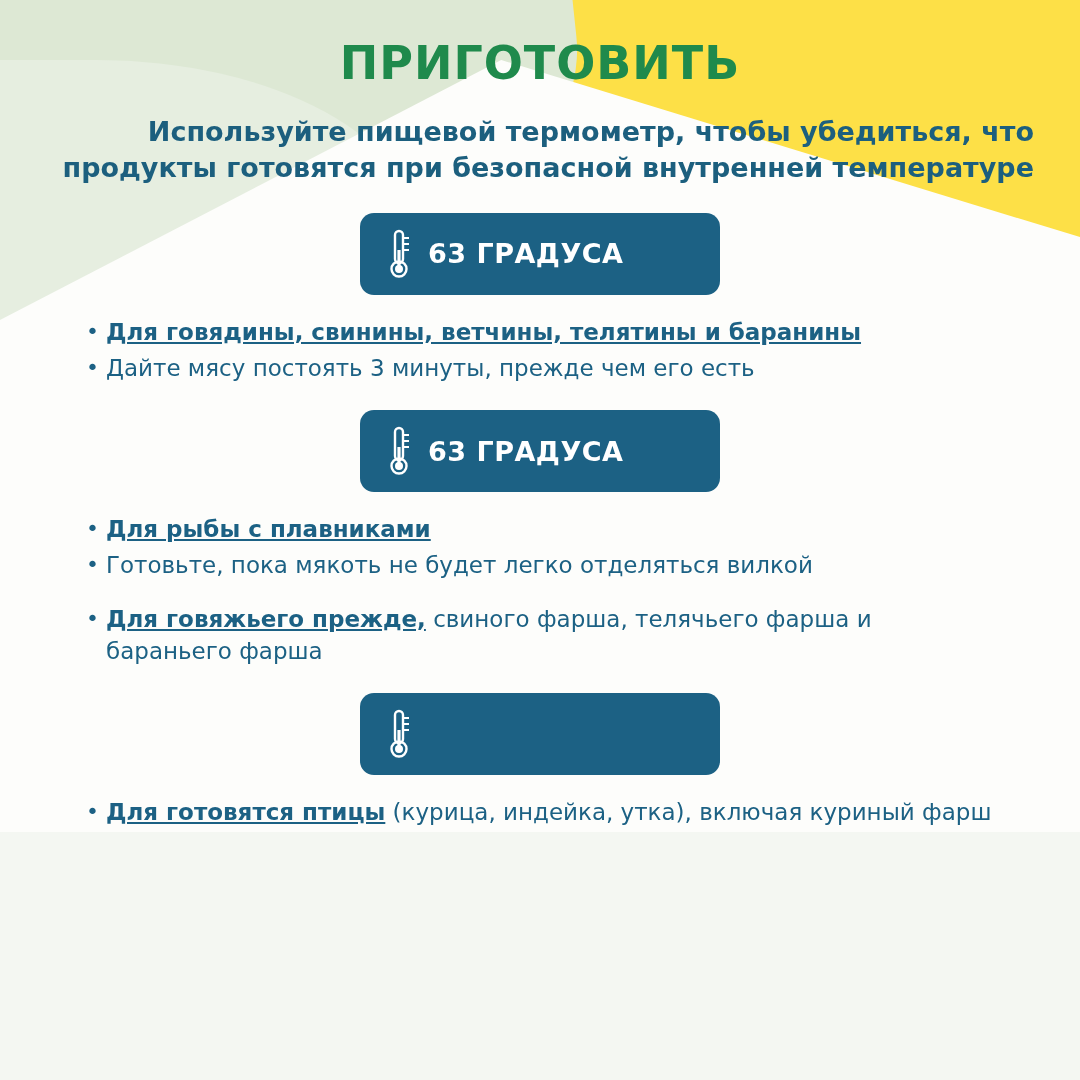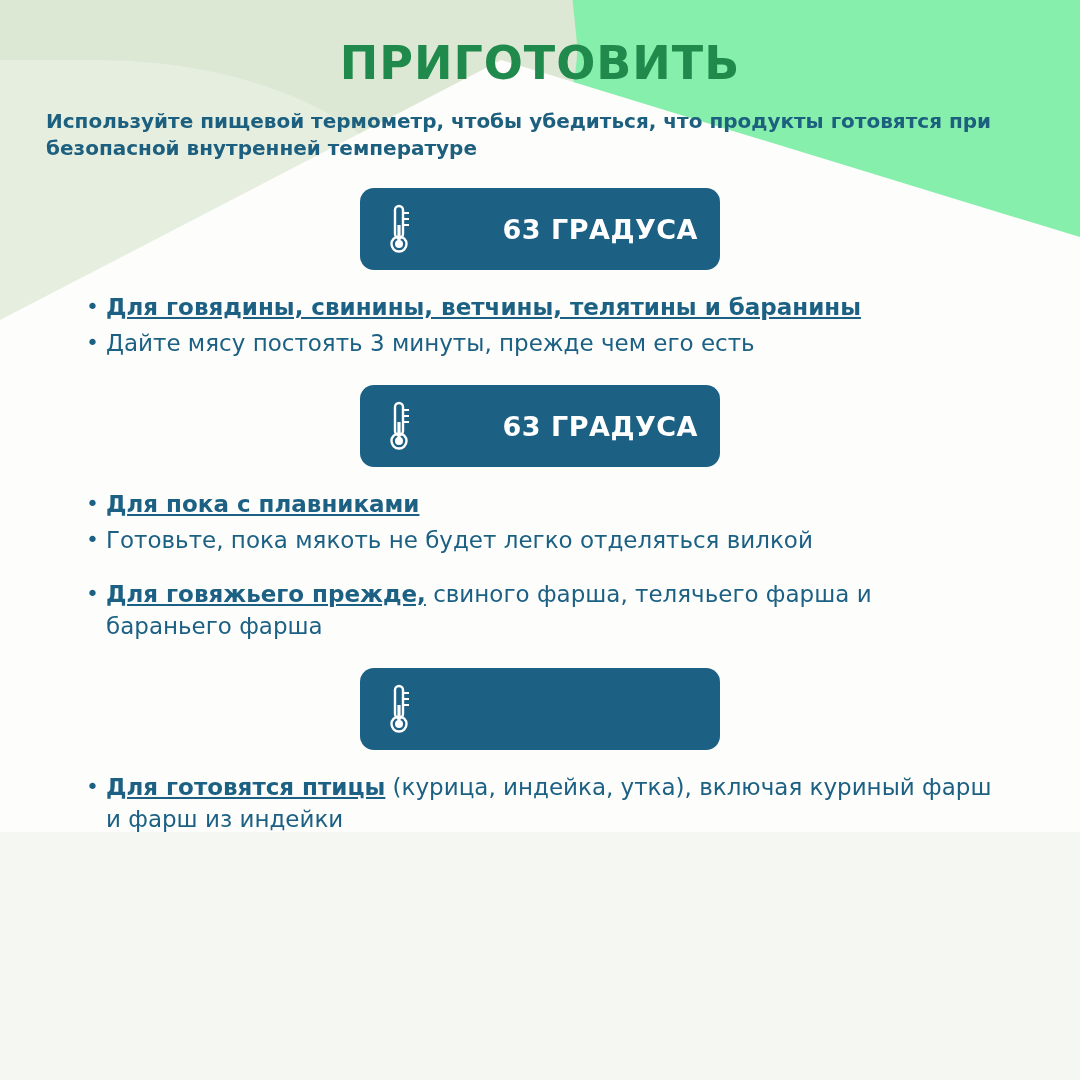--- a/index.html
+++ b/index.html
@@ -11,21 +11,21 @@
     height: 1080px;
     font-family: "DejaVu Sans", sans-serif;
     background: #f4f7f2;
     overflow: hidden;
   }
 
   .poster {
     position: relative;
     width: 1080px;
     height: 832px;
-    background: #86efac;
+    background: #fde047;
     overflow: hidden;
   }
 
   
   .swash-green {
     position: absolute;
     left: -140px;
     top: -120px;
     width: 720px;
     height: 420px;
@@ -67,24 +67,24 @@
     color: #1f8a4c;
     font-size: 46px;
     font-weight: bold;
     letter-spacing: 1px;
     margin: 36px 0 0 0;
   }
 
   .subtitle {
     color: #1c5f7e;
     font-weight: bold;
-    font-size: 20px;
+    font-size: 27px;
     line-height: 1.35;
-    text-align: left;
-    margin: 18px 46px 0 46px;
+    text-align: right;
+    margin: 24px 46px 0 46px;
   }
 
   .badge-row {
     display: flex;
     justify-content: center;
     margin-top: 26px;
   }
   .badge {
     background: #1c6184;
     color: #ffffff;
@@ -95,21 +95,21 @@
     align-items: center;
     gap: 16px;
     padding-left: 26px;
     box-sizing: border-box;
   }
   .badge-label {
     font-size: 27px;
     font-weight: bold;
     letter-spacing: 0.5px;
     flex: 1;
-    text-align: right;
+    text-align: left;
     padding-right: 22px;
   }
   .thermo {
     width: 26px;
     height: 52px;
     flex: 0 0 auto;
   }
 
   .bullets {
     margin: 22px 86px 0 86px;
@@ -187,21 +187,21 @@
           <rect x="18" y="9" width="5" height="2" fill="#ffffff"></rect>
           <rect x="18" y="15" width="5" height="2" fill="#ffffff"></rect>
           <rect x="18" y="21" width="5" height="2" fill="#ffffff"></rect>
         </svg>
         <span class="badge-label">63 ГРАДУСА</span>
       </div>
     </div>
     <div class="bullets">
       <div class="bullet">
         <span class="dot">•</span>
-        <span class="txt"><span class="b-strong">Для пока с плавниками</span><span class="b-light"></span></span>
+        <span class="txt"><span class="b-strong">Для рыбы с плавниками</span><span class="b-light"></span></span>
       </div>
       <div class="bullet">
         <span class="dot">•</span>
         <span class="txt"><span class="b-strong"></span><span class="b-light">Готовьте, пока мякоть не будет легко отделяться вилкой</span></span>
       </div>
     </div>
 
     <div class="bullets">
       <div class="bullet">
         <span class="dot">•</span>

